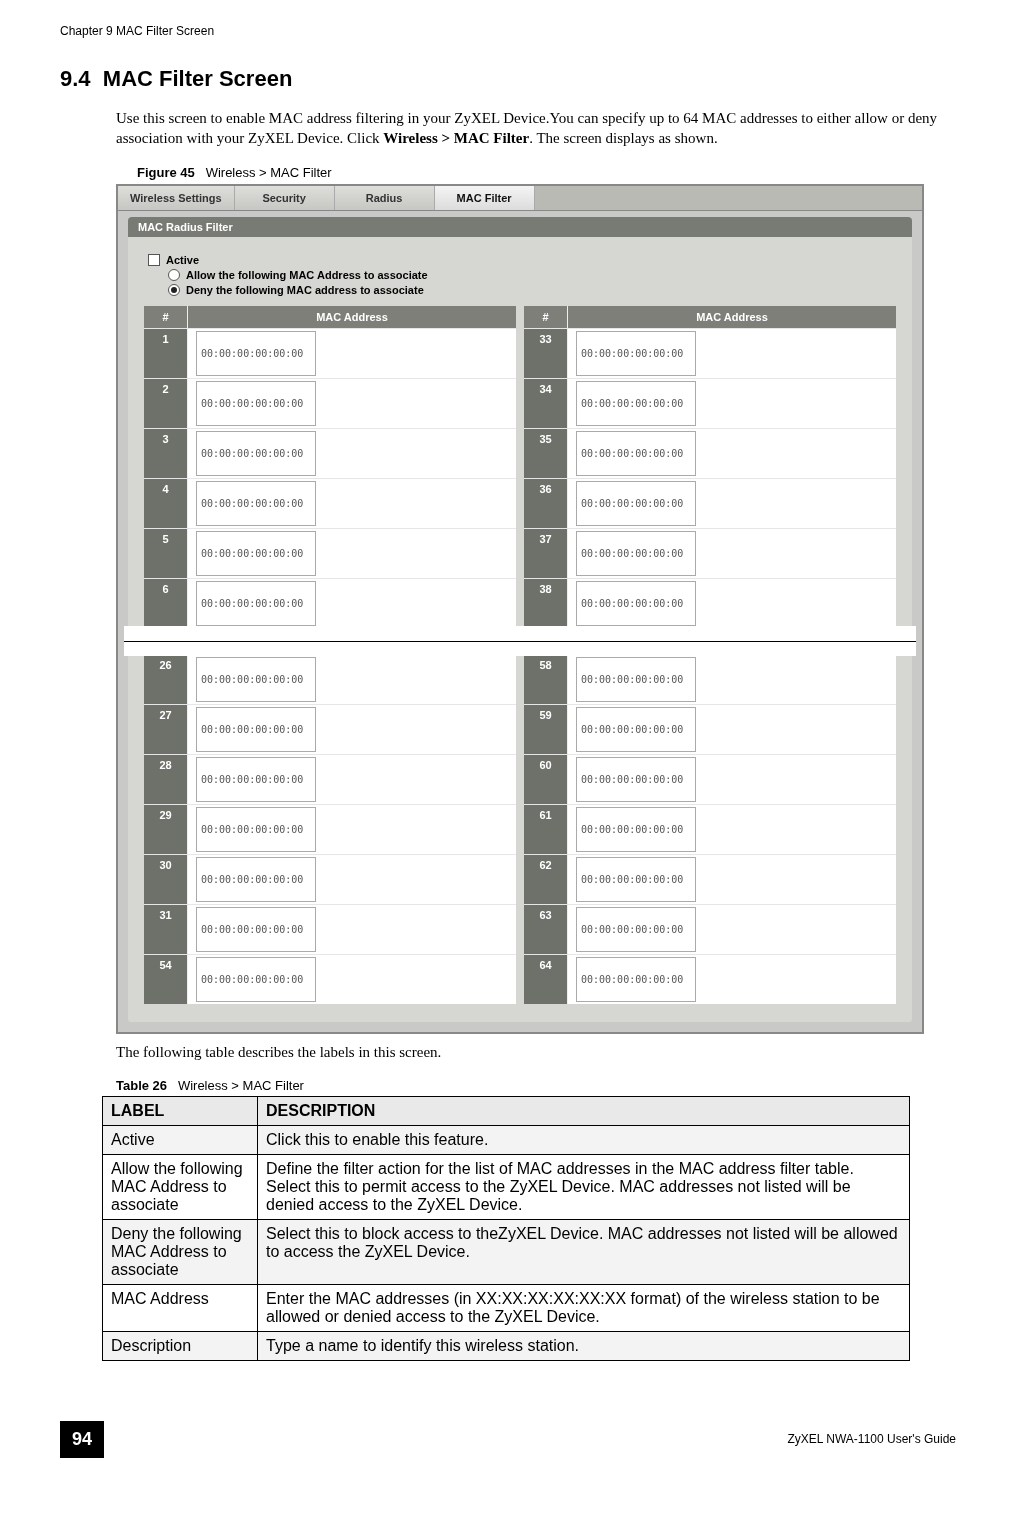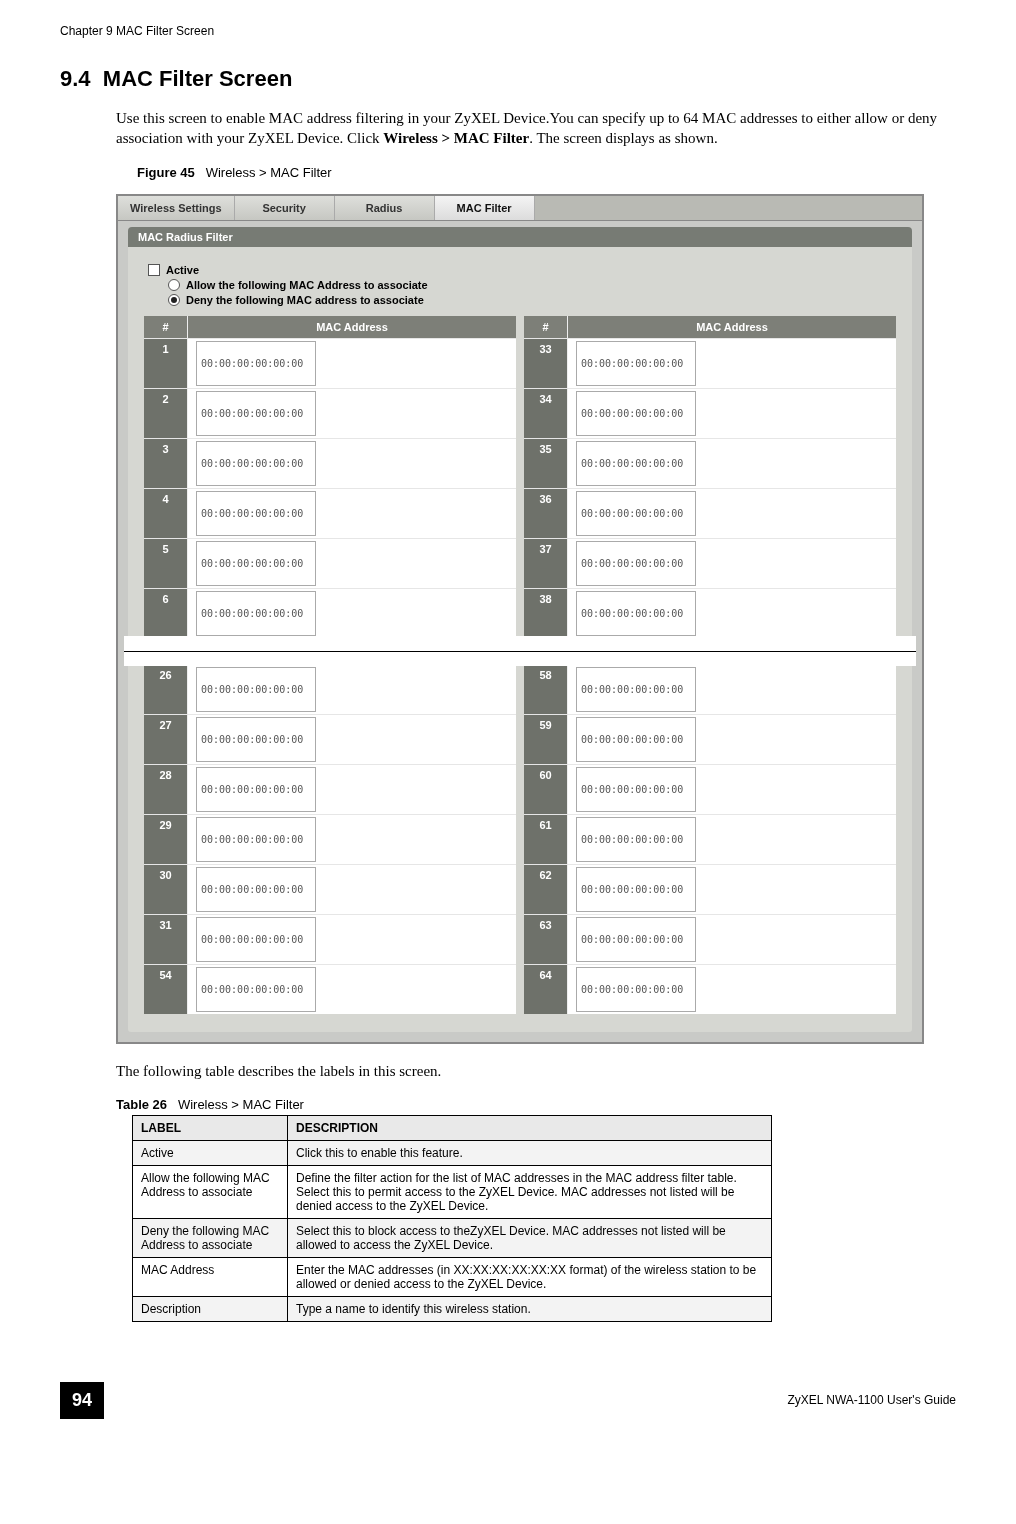--- a/index.html
+++ b/index.html
@@ -26,30 +26,30 @@
     }
     .body-text {
       font-size: 15px;
       line-height: 1.35;
       margin: 0 0 16px 56px;
       font-family: "Times New Roman", serif;
     }
     .figure-caption {
       font-size: 13px;
       font-weight: bold;
-      margin: 0 0 14px 56px;
+      margin: 0 0 4px 56px;
       padding-left: 21px;
     }
     .figure-caption .thin {
       font-weight: normal;
     }
     
     .screenshot {
       border: 2px solid #888;
-      margin: 0 0 17px 56px;
+      margin: 0 0 8px 56px;
       width: 808px;
       background: #c9cac7;
       position: relative;
     }
     .tabbar {
       display: flex;
       background: #b9bab4;
       border-bottom: 1px solid #888;
       font-size: 11px;
       font-weight: bold;
@@ -189,23 +189,23 @@
     }
     
     .table-caption {
       font-size: 13px;
       font-weight: bold;
       margin: 6px 0 3px 56px;
     }
     .table-caption .thin { font-weight: normal; }
     table.desc {
       border-collapse: collapse;
-      width: 640px;
-      margin-left: 72px;
-      font-size: 12px;
+      width: 808px;
+      margin-left: 42px;
+      font-size: 16px;
     }
     table.desc th, table.desc td {
       border: 1px solid #000;
       padding: 5px 8px;
       vertical-align: top;
       text-align: left;
     }
     table.desc th {
       background: #e9e9e9;
       font-weight: bold;

